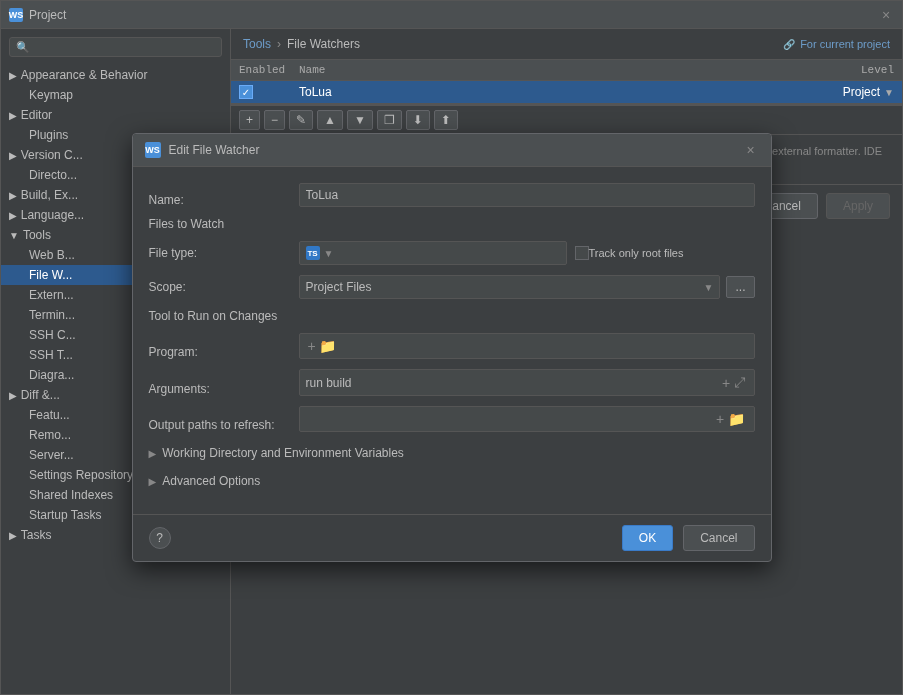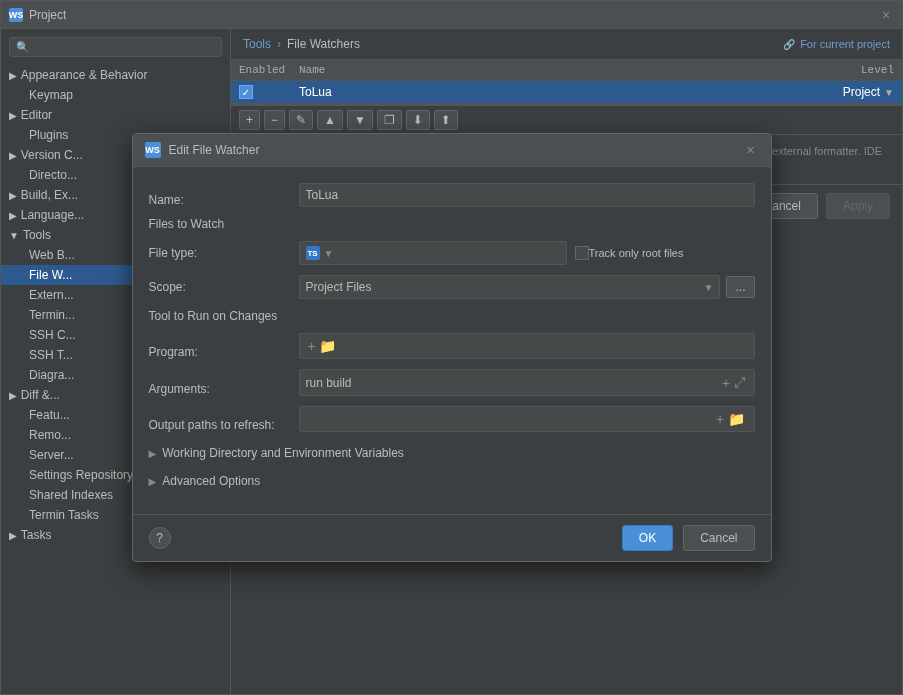--- a/index.html
+++ b/index.html
@@ -525,21 +525,21 @@
         <span>Server...</span>
       </div>
       <div class="sidebar-item sidebar-child">
         <span>Settings Repository</span>
       </div>
       <div class="sidebar-item sidebar-child">
         <span>Shared Indexes</span>
         <span style="margin-left:auto;color:#888;font-size:10px;">⚙</span>
       </div>
       <div class="sidebar-item sidebar-child">
-        <span>Termin Tasks</span>
+        <span>Startup Tasks</span>
         <span style="margin-left:auto;color:#888;font-size:10px;">⚙</span>
       </div>
       <div class="sidebar-group">
         <span class="arrow">▶</span>
         <span>Tasks</span>
         <span style="margin-left:auto;color:#888;font-size:10px;">⚙</span>
       </div>
     </div>
 
     <div class="main-content">

